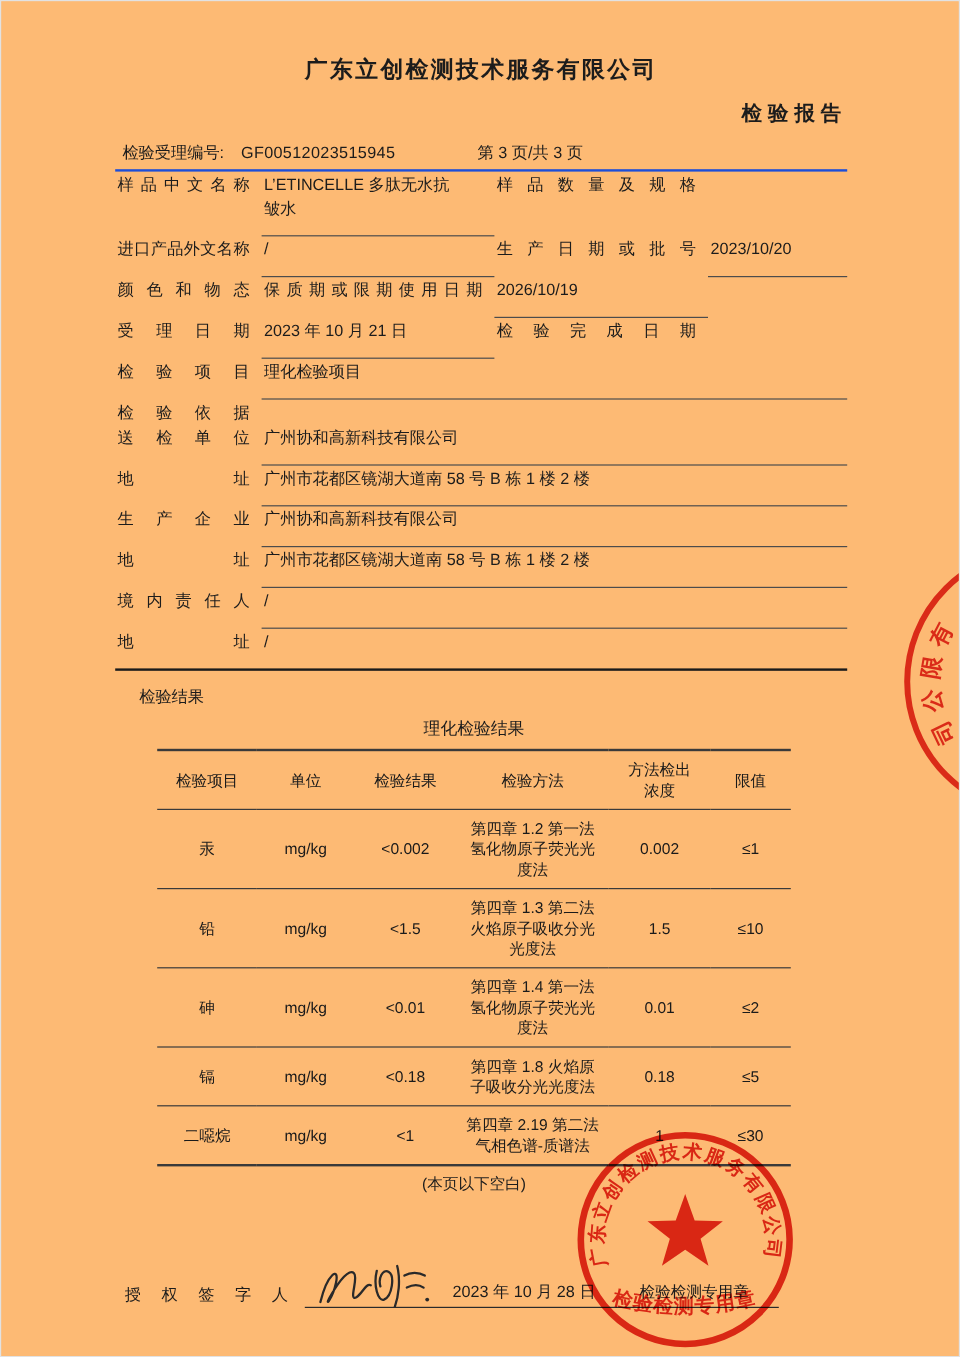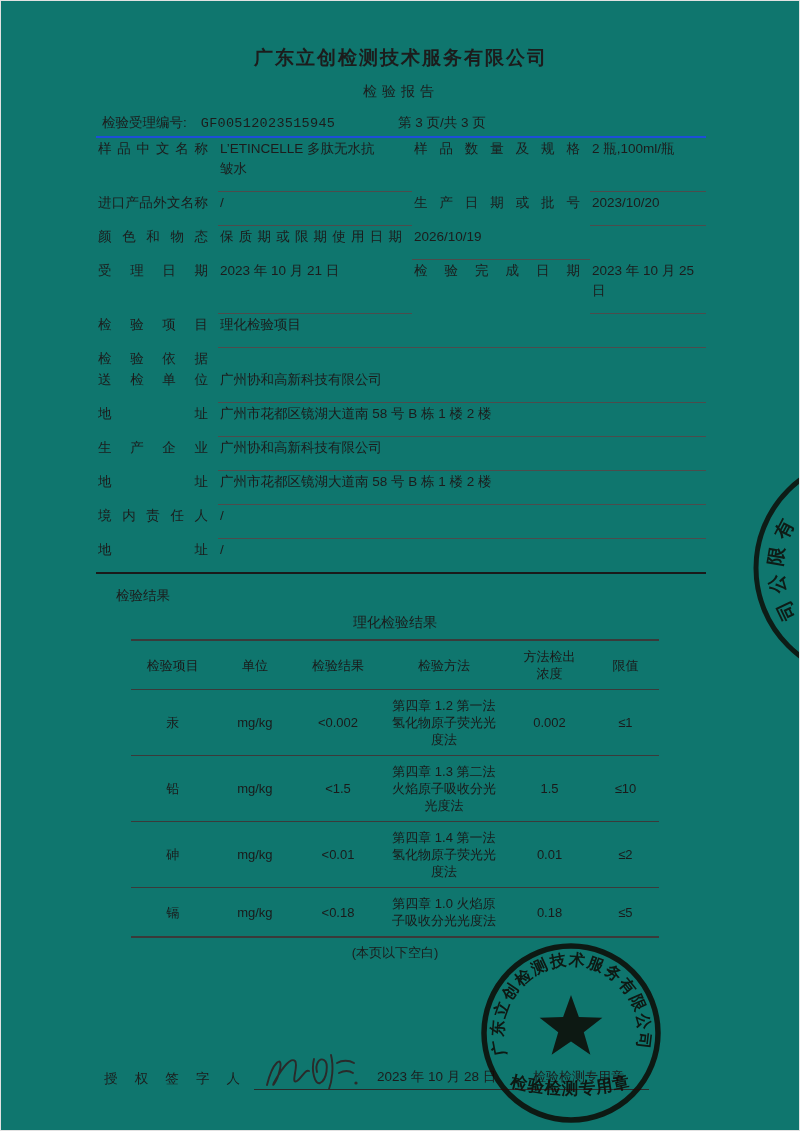--- a/index.html
+++ b/index.html
@@ -1,28 +1,28 @@
 <!DOCTYPE html>
 <html><head>
 <meta charset="utf-8">
 <style>
   html,body{margin:0;padding:0;background:#f3f3f3;}
   .page{
-    position:relative; width:800px; height:1131px; background:#0f766e;
+    position:relative; width:800px; height:1131px; background:#fdba74;
     margin:0 auto; overflow:hidden; box-sizing:border-box;
     border:1px solid #e2e2e2;
     font-family:"Liberation Sans","DejaVu Sans",sans-serif;
     color:#1c1c1c; -webkit-font-smoothing:antialiased;
   }
   .doc{margin:0 95px; width:610px;}
   .company-title{padding-top:44px; text-align:center; font-size:19px; font-weight:bold; letter-spacing:2px;}
-  .report-title{margin-top:12px; text-align:center; font-size:14px; font-weight:normal; letter-spacing:5px;}
+  .report-title{margin-top:12px; text-align:right; font-size:17px; font-weight:bold; letter-spacing:5px;}
   .accept-row{position:relative; margin-top:11px; padding:2px 0 4px 6px; border-bottom:2px solid #1d4ed8;
     font-size:13.5px; display:flex; align-items:baseline;}
-  .accept-no{margin-left:14px; letter-spacing:.3px;font-family:Liberation Mono, monospace;}
+  .accept-no{margin-left:14px; letter-spacing:.3px;}
   .page-indicator{position:absolute; left:302px; bottom:4px;}
 
   
   .info{font-size:13.5px; line-height:20px;}
   .irow{display:grid; grid-template-columns:122px 194px 178px 116px; align-items:stretch;}
   .irow.single{grid-template-columns:122px 488px;}
   .irow .lab{padding:1px 10px 0 2px; box-sizing:border-box;}
   .irow .val{padding:1px 2px 12px 2px; border-bottom:1px solid #4c4c4c; box-sizing:border-box; white-space:pre-line;}
   .irow{min-height:21px;}
   .irow.tall .val.first{min-height:41px;}
@@ -67,38 +67,36 @@
       <span class="accept-no">GF00512023515945</span>
       <span class="page-indicator">第 3 页/共 3 页</span>
     </div>
 
     <div class="info">
       <div class="irow tall">
         <div class="lab"><span class="jlabel">样品中文名称</span></div>
         <div class="val first">L’ETINCELLE 多肽无水抗
 皱水</div>
         <div class="lab"><span class="jlabel">样品数量及规格</span></div>
-        <div class="val">2 瓶,100ml/瓶</div>
       </div>
       <div class="irow">
         <div class="lab"><span class="jlabel">进口产品外文名称</span></div>
         <div class="val">/</div>
         <div class="lab"><span class="jlabel">生产日期或批号</span></div>
         <div class="val">2023/10/20</div>
       </div>
       <div class="irow">
         <div class="lab"><span class="jlabel">颜色和物态</span></div>
         <div class="lab"><span class="jlabel">保质期或限期使用日期</span></div>
         <div class="val">2026/10/19</div>
       </div>
       <div class="irow">
         <div class="lab"><span class="jlabel">受理日期</span></div>
         <div class="val">2023 年 10 月 21 日</div>
         <div class="lab"><span class="jlabel">检验完成日期</span></div>
-        <div class="val">2023 年 10 月 25 日</div>
       </div>
 
       <div class="irow single">
         <div class="lab"><span class="jlabel">检验项目</span></div>
         <div class="val">理化检验项目</div>
       </div>
       <div class="irow single">
         <div class="lab"><span class="jlabel">检验依据</span></div>
       </div>
       <div class="irow single">
@@ -170,24 +168,33 @@
           <td>第四章 1.4 第一法
 氢化物原子荧光光
 度法</td>
           <td>0.01</td>
           <td>≤2</td>
         </tr>
         <tr>
           <td>镉</td>
           <td>mg/kg</td>
           <td>&lt;0.18</td>
-          <td>第四章 1.0 火焰原
+          <td>第四章 1.8 火焰原
 子吸收分光光度法</td>
           <td>0.18</td>
           <td>≤5</td>
+        </tr>
+        <tr>
+          <td>二噁烷</td>
+          <td>mg/kg</td>
+          <td>&lt;1</td>
+          <td>第四章 2.19 第二法
+气相色谱-质谱法</td>
+          <td>1</td>
+          <td>≤30</td>
         </tr>
       </tbody>
     </table>
 
     <div class="blank-note">(本页以下空白)</div>
   </div>
 
   <div class="footer">
     <span class="sign-label"><span class="jlabel">授权签字人</span></span>
     <div class="sign-line"></div>

